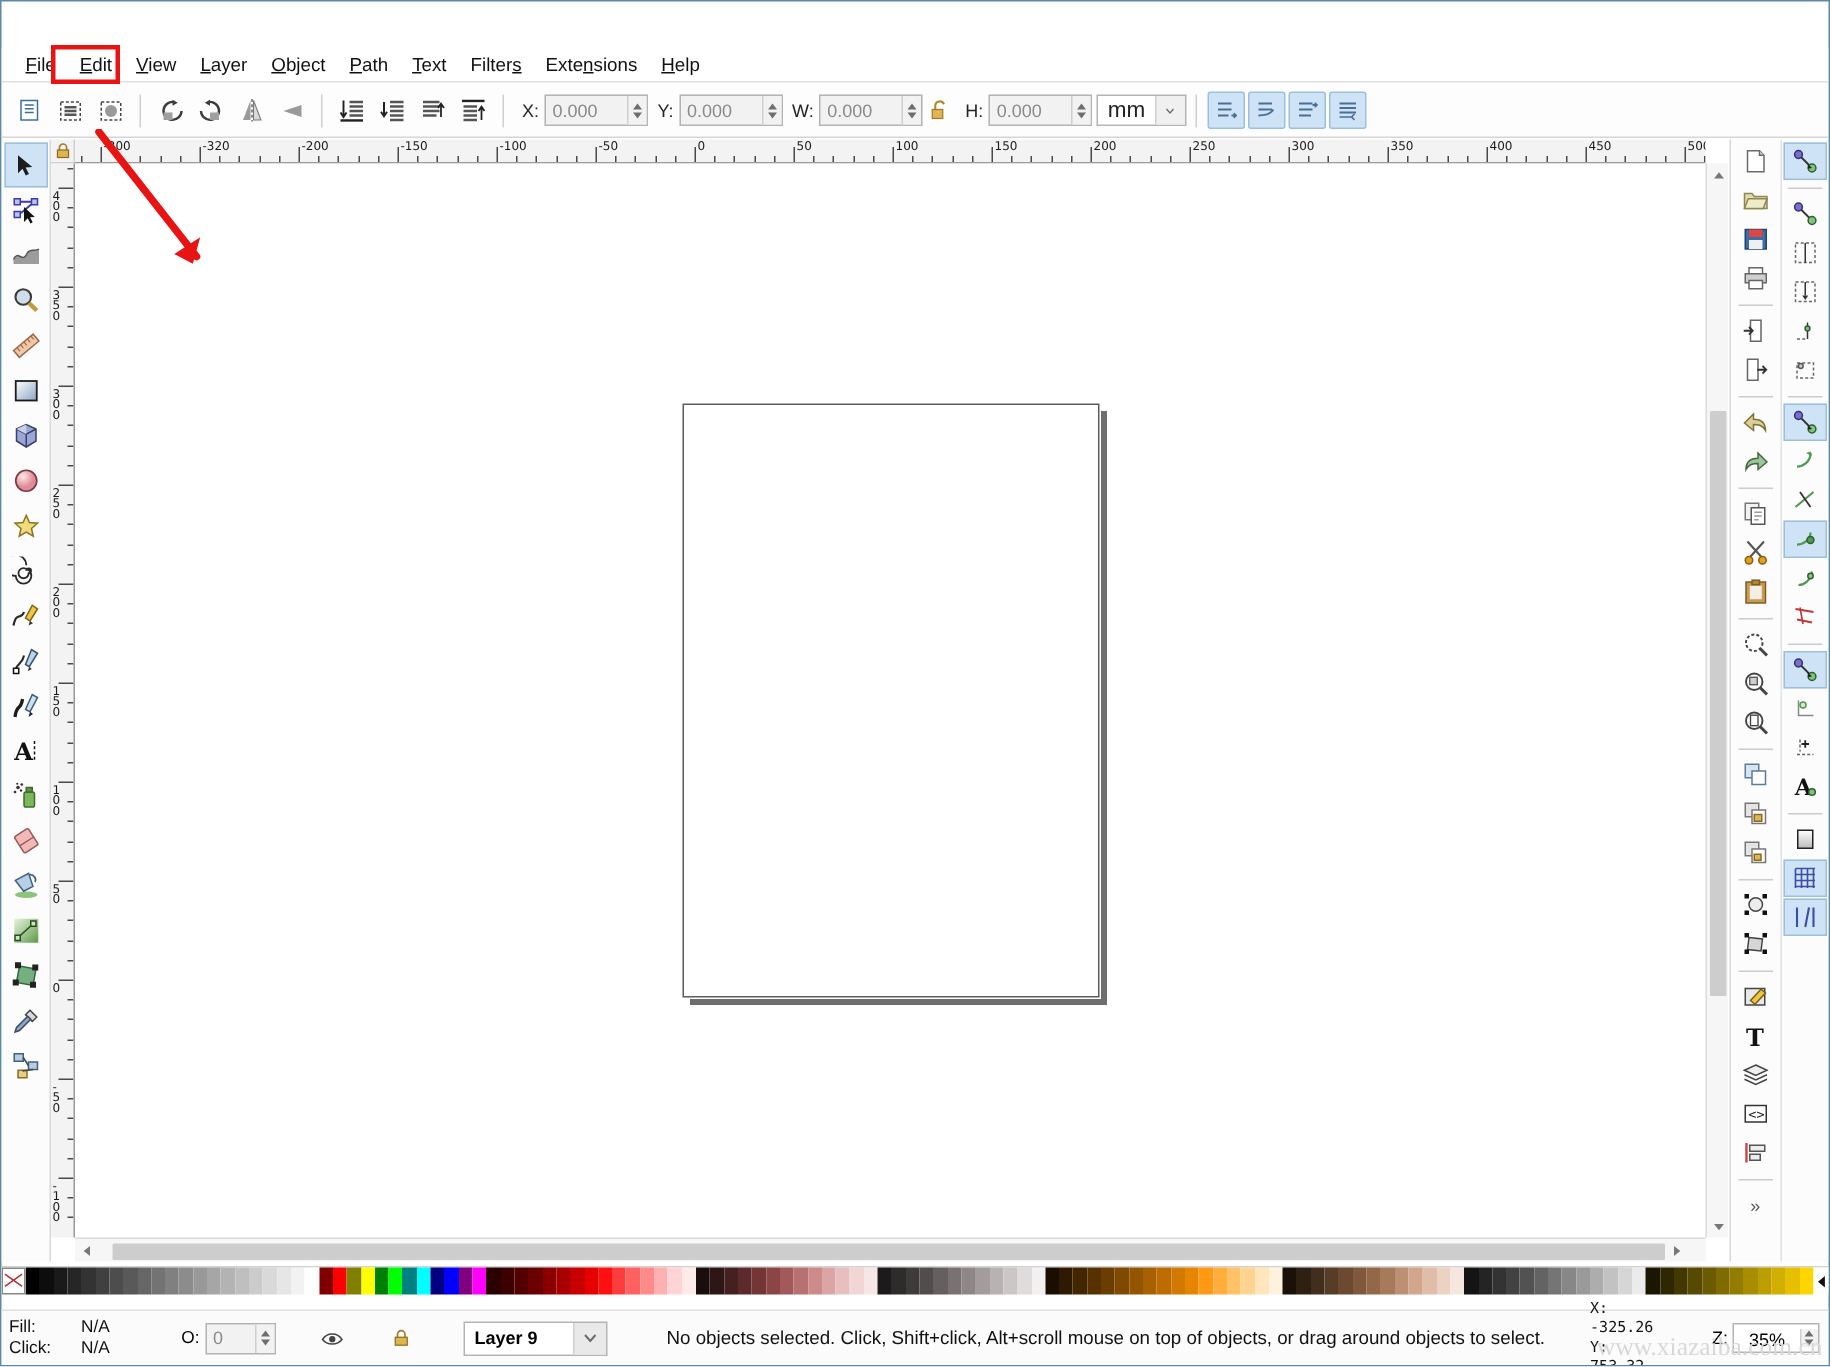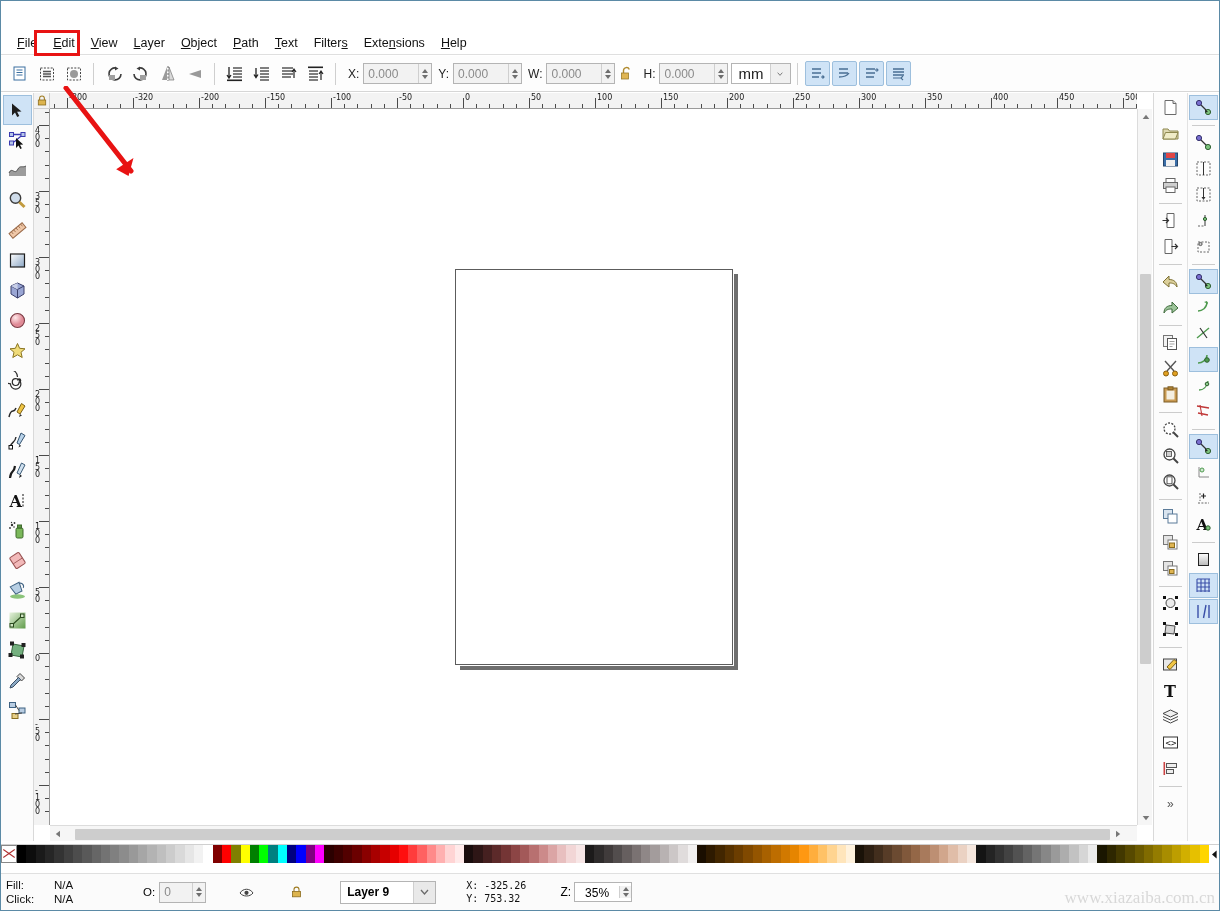--- a/index.html
+++ b/index.html
@@ -1338,20 +1338,21 @@
 
     <div id="layer-sel">
       <span class="nm">Layer 9</span>
       <span class="dd">
         <svg width="9" height="6" viewBox="0 0 9 6">
             <path d="M1 1 L4.5 5 L8 1" fill="none" stroke="#6a6a6a" stroke-width="1.3"></path>
           </svg>
       </span>
     </div>
 
+    <div id="statusmsg">No objects selected. Click, Shift+click, Alt+scroll mouse on top of objects, or drag around objects to select.</div>
 
     <div id="coords">
       <div><span>X:</span>
            <span>-325.26</span></div>
       <div><span>Y:</span>
            <span>753.32</span></div>
     </div>
 
     <div id="zoomblock">
       <span class="zl">Z:</span>

